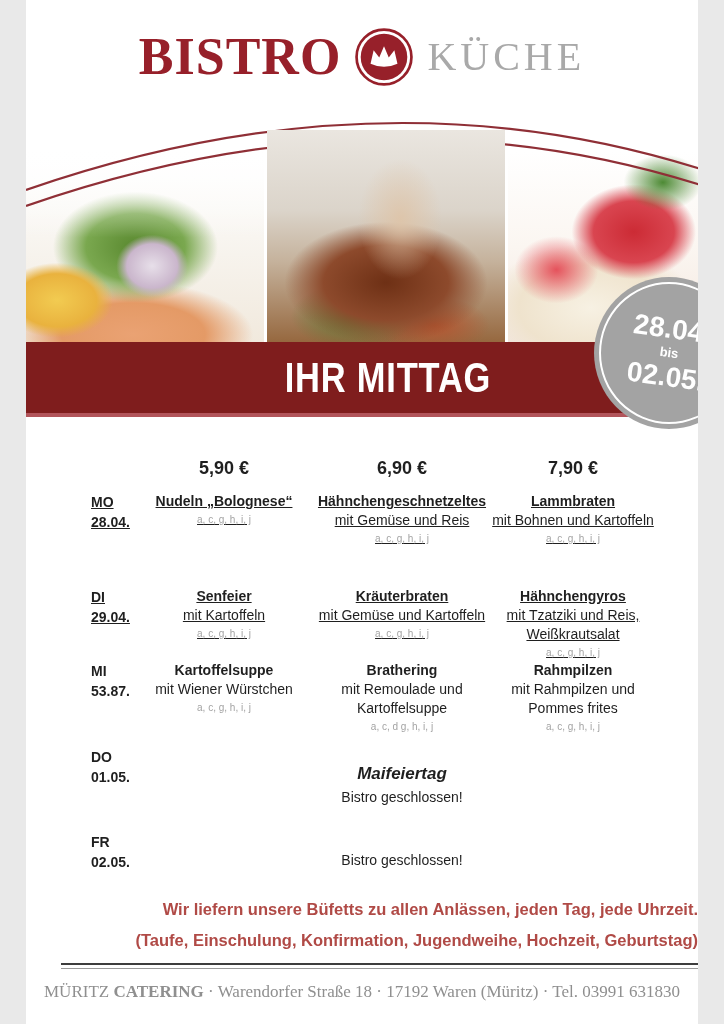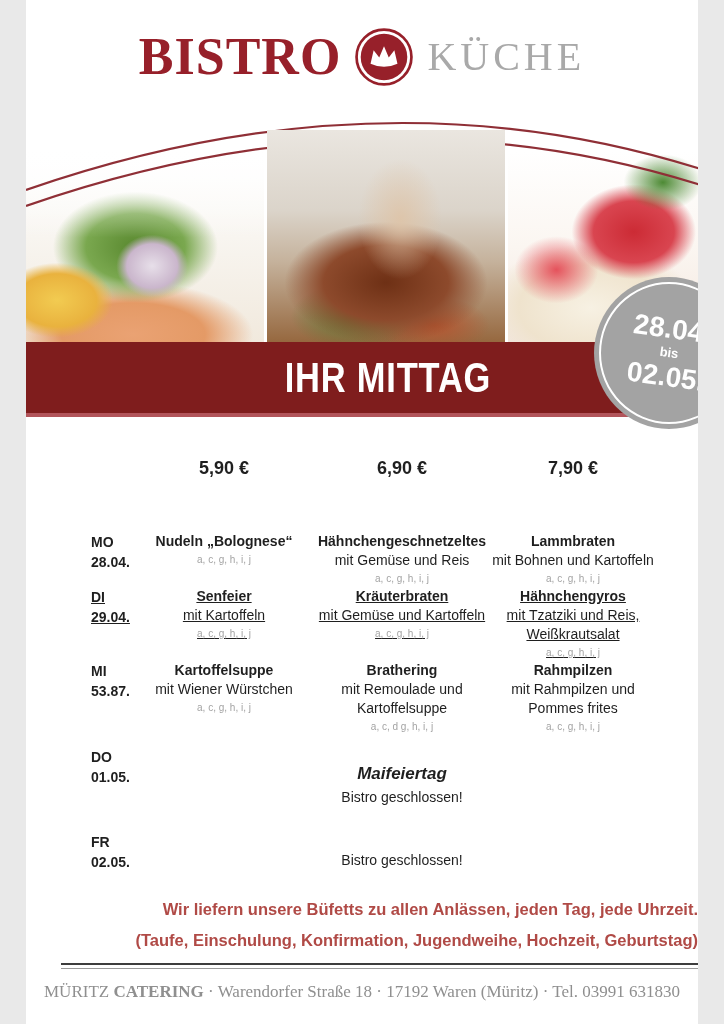--- a/index.html
+++ b/index.html
@@ -161,21 +161,21 @@
     </div>
   </div>
 
   <div class="mrow" style="top:459px;">
     <div class="daycell"></div>
     <div class="cell price">5,90 €</div>
     <div class="cell price">6,90 €</div>
     <div class="cell price">7,90 €</div>
   </div>
 
-  <div class="mrow" style="top:532px;">
+  <div class="mrow" style="top:492px;text-decoration:underline;">
     <div class="daycell">
       <div>MO</div>
       <div>28.04.</div>
     </div>
     <div class="cell">
       <div class="ttl">Nudeln „Bolognese“</div>
       <div class="al">a, c, g, h, i, j</div>
     </div>
     <div class="cell">
       <div class="ttl">Hähnchengeschnetzeltes</div>

